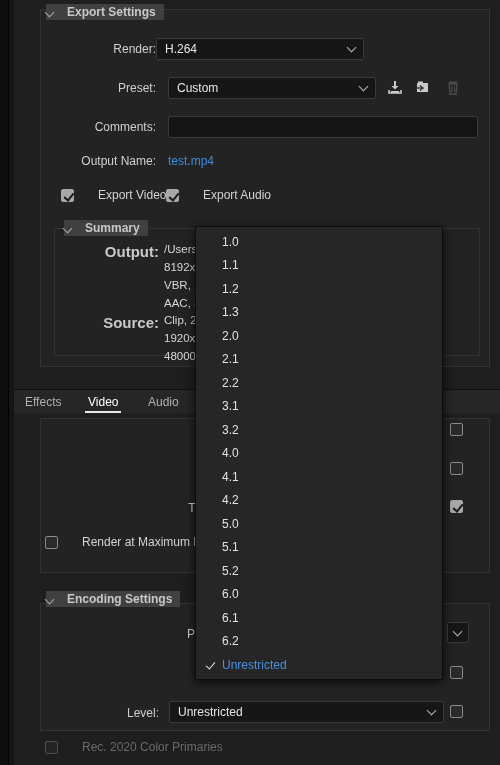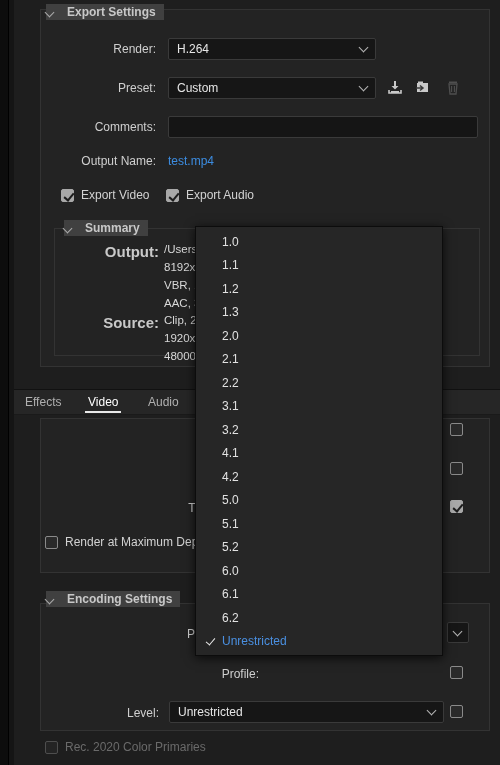--- a/index.html
+++ b/index.html
@@ -150,21 +150,21 @@
   .cb.checked::after {
     content: "";
     position: absolute;
     left: 4px; top: 1px;
     width: 4px; height: 8px;
     border-right: 2px solid #1d1d1d;
     border-bottom: 2px solid #1d1d1d;
     transform: rotate(40deg);
   }
   .cb.dim { border-color: #4e4e4e; background: #242424; }
-  .cb-row { display: flex; align-items: center; gap: 7px; }
+  .cb-row { display: flex; align-items: center; gap: 24px; }
   .cb-row .t { font-size: 12px; color: #d2d2d2; white-space: nowrap; }
   .cb-row.dim .t { color: #6a6a6a; }
 
   
   .sum-key {
     font-size: 15px;
     font-weight: bold;
     color: #c9c9c9;
     text-align: right;
     white-space: nowrap;
@@ -258,21 +258,21 @@
 <div class="panel">
 
   <div class="group" style="left:26px; top:9px; width:450px; height:358px;"></div>
   <div class="group-title" style="left:32px; top:4px;">
     <span class="tri"></span>
     <span>Export Settings</span>
   </div>
 
   <div class="row" style="left:46px; top:38px; width:420px;">
     <span class="lbl" style="width:96px;">Render:</span>
-    <div class="sel" style="width:208px; margin-left:12px;">
+    <div class="sel" style="width:208px; margin-left:0;">
       <span>H.264</span>
       <span class="chev"></span>
     </div>
   </div>
 
   <div class="row" style="left:46px; top:77px; width:420px;">
     <span class="lbl" style="width:96px;">Preset:</span>
     <div class="sel" style="width:208px; margin-left:12px;">
       <span>Custom</span>
       <span class="chev"></span>
@@ -391,20 +391,21 @@
 <div class="dropdown">
   <div class="dd-item">1.0</div>
   <div class="dd-item">1.1</div>
   <div class="dd-item">1.2</div>
   <div class="dd-item">1.3</div>
   <div class="dd-item">2.0</div>
   <div class="dd-item">2.1</div>
   <div class="dd-item">2.2</div>
   <div class="dd-item">3.1</div>
   <div class="dd-item">3.2</div>
+  <div class="dd-item">4.0</div>
   <div class="dd-item">4.1</div>
   <div class="dd-item">4.2</div>
   <div class="dd-item">5.0</div>
   <div class="dd-item">5.1</div>
   <div class="dd-item">5.2</div>
   <div class="dd-item">6.0</div>
   <div class="dd-item">6.1</div>
   <div class="dd-item">6.2</div>
   <div class="dd-item sel-item">
     <span class="dd-check"></span>

